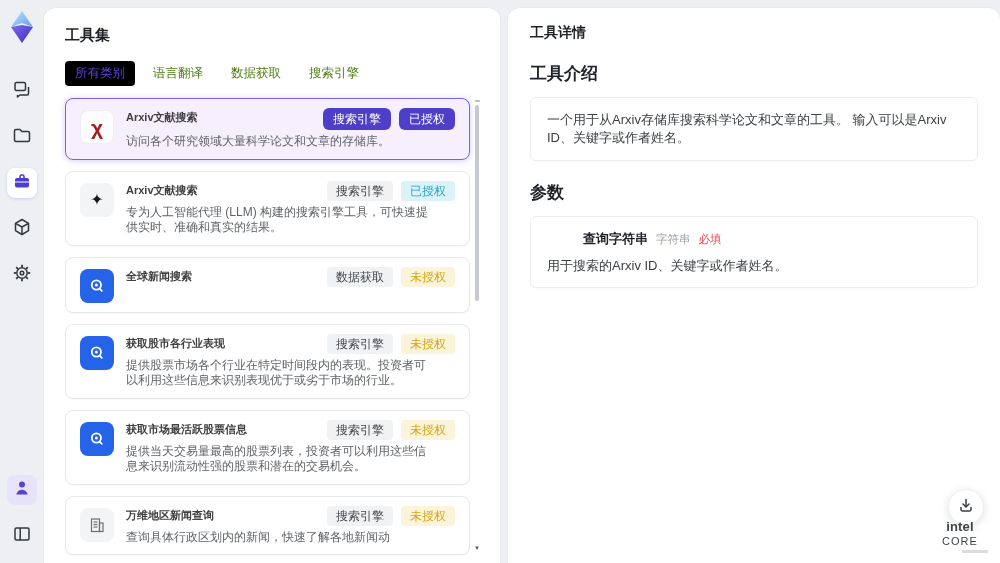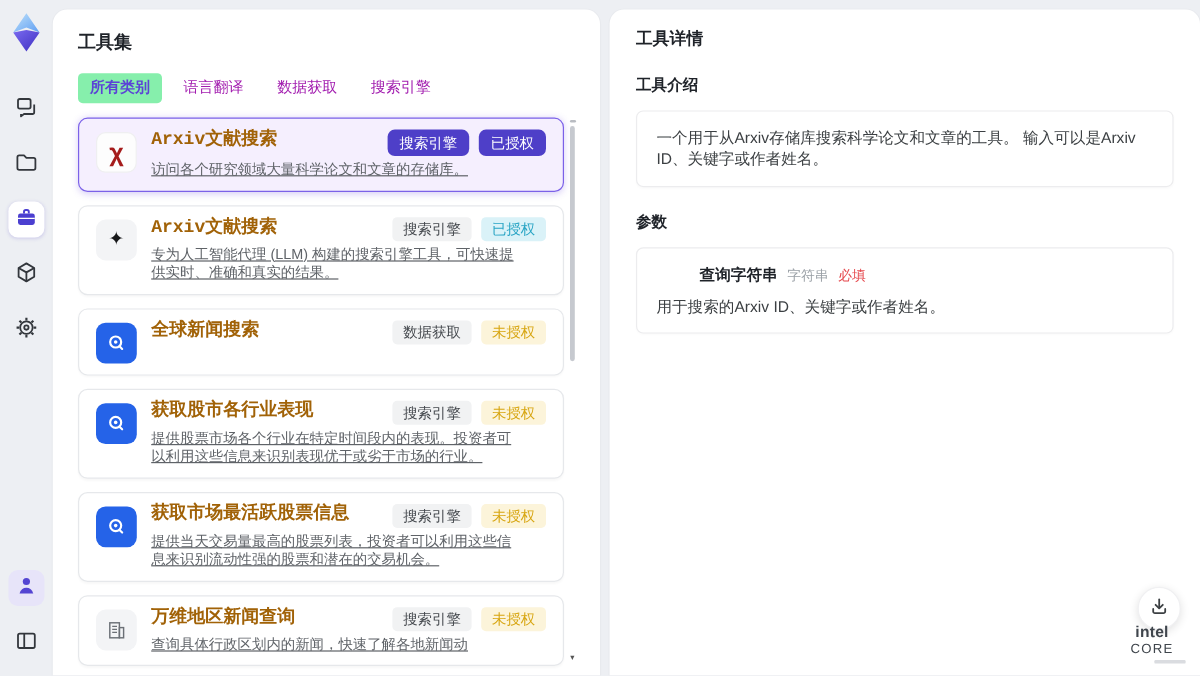--- a/index.html
+++ b/index.html
@@ -31,24 +31,24 @@
     background:#ffffff; border-radius:12px 12px 0 0;
     height:555px; overflow:hidden; position:relative;
     box-shadow:0 0 0 1px rgba(0,0,0,0.02);
   }
   .panel-left  { width:456px; padding:18px 20px 0 21px; flex-shrink:0; }
   .panel-right { flex:1; padding:16px 22px 0 22px; }
   
   .panel-title { font-size:15px; font-weight:bold; margin-bottom:16px; }
   .tabs { display:flex; align-items:center; gap:8px; margin-bottom:12px; }
   .tab {
-    font-size:12.5px; color:#a21caf; padding:4px 10px; border-radius:4px;
+    font-size:12.5px; color:#4d7c0f; padding:4px 10px; border-radius:4px;
     cursor:pointer; white-space:nowrap;
   }
-  .tab.active { background:#86efac; color:#5b43d6; font-weight:bold; }
+  .tab.active { background:#000000; color:#5b43d6; font-weight:normal; }
   .tool-list { position:relative; padding-right:10px; }
   .card {
     border:1px solid #e6e8eb; border-radius:8px; background:#fff;
     padding:9px 14px; display:flex; gap:12px; margin-bottom:11px;
     box-shadow:0 1px 2px rgba(0,0,0,.03); cursor:pointer;
   }
   .card.selected {
     border:1.5px solid #7b61e8; background:#f5effe;
     box-shadow:0 1px 6px rgba(109,77,221,.28);
   }
@@ -56,43 +56,42 @@
     width:34px; height:34px; border-radius:8px; flex-shrink:0;
     background:#f3f4f6; display:flex; align-items:center; justify-content:center;
     margin-top:2px;
   }
   .tool-icon.white { background:#fdfdfd; border:1px solid #efeff1; }
   .tool-icon.blue  { background:#2563e8; }
   .glyph-arxiv { font-size:21px; font-weight:bold; color:#a51c1c; line-height:1; }
   .glyph-star  { font-size:16px; color:#17181a; line-height:1; }
   .card-body { flex:1; min-width:0; }
   .card-head { display:flex; align-items:flex-start; }
-  .card-name { font-size:15px; font-weight:bold; color:#a16207; line-height:18px;font-family:Liberation Mono, monospace; }
+  .card-name { font-size:11px; font-weight:bold; color:#404040; line-height:18px; }
   .badges { margin-left:auto; display:flex; gap:8px; }
   .badge {
     font-size:12px; line-height:1; padding:4px 9px; border-radius:4px;
     white-space:nowrap;
   }
   .badge.cat    { background:#f1f2f3; color:#45494e; }
   .badge.purple { background:#4e3fc8; color:#ffffff; border-radius:6px; padding:5px 10px; }
   .badge.authorized   { background:#daf2f8; color:#28a4c4; }
   .badge.unauthorized { background:#fcf4da; color:#d7a510; }
   .card-desc {
     font-size:12px; color:#5f6368; line-height:15.5px; margin-top:4px;
     max-width:302px;
-    text-decoration:underline;
   }
   
   .list-scrollbar { position:absolute; right:0; top:2px; bottom:-440px; width:6px; }
   .sb-tick { width:5px; height:2px; background:#b9bcc2; margin:0 auto 3px auto; border-radius:1px; }
   .sb-thumb { width:4px; height:196px; background:#c6c9cf; border-radius:2px; margin:0 auto; }
   .sb-caret { position:absolute; top:444px; left:0; width:6px; font-size:7px; color:#555; text-align:center; }
   
   .detail-title { font-size:14px; font-weight:bold; margin-bottom:20px; }
-  .section-head { font-size:13px; font-weight:bold; margin-bottom:12px; }
+  .section-head { font-size:17px; font-weight:bold; margin-bottom:12px; }
   .info-box {
     border:1px solid #ececee; border-radius:6px; background:#fff;
     padding:13px 16px; margin-bottom:20px; box-shadow:0 1px 2px rgba(0,0,0,.02);
   }
   .intro-text { font-size:13px; color:#3c4043; line-height:18px; }
   .param-row { display:flex; align-items:baseline; gap:8px; margin-bottom:9px; }
   .param-name { font-size:13px; font-weight:bold; color:#1f2329;margin-left:36px; }
   .param-type { font-size:11.5px; color:#9aa0a6; }
   .param-required { font-size:11.5px; color:#e5484d; }
   .param-desc { font-size:13px; color:#3c4043; line-height:17px; }

